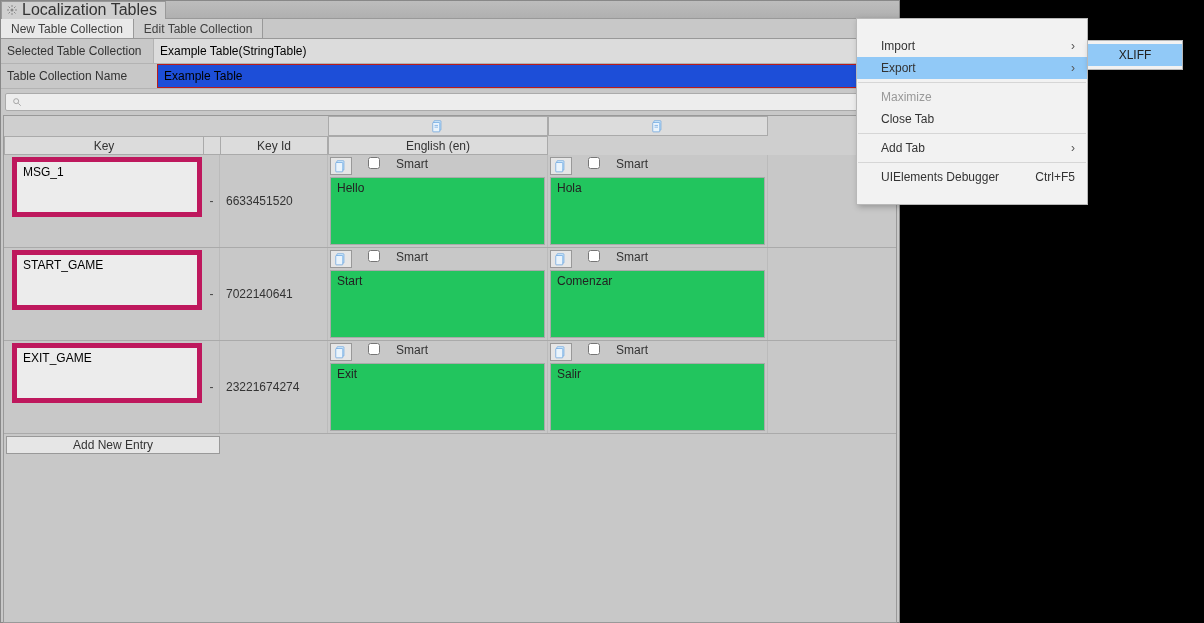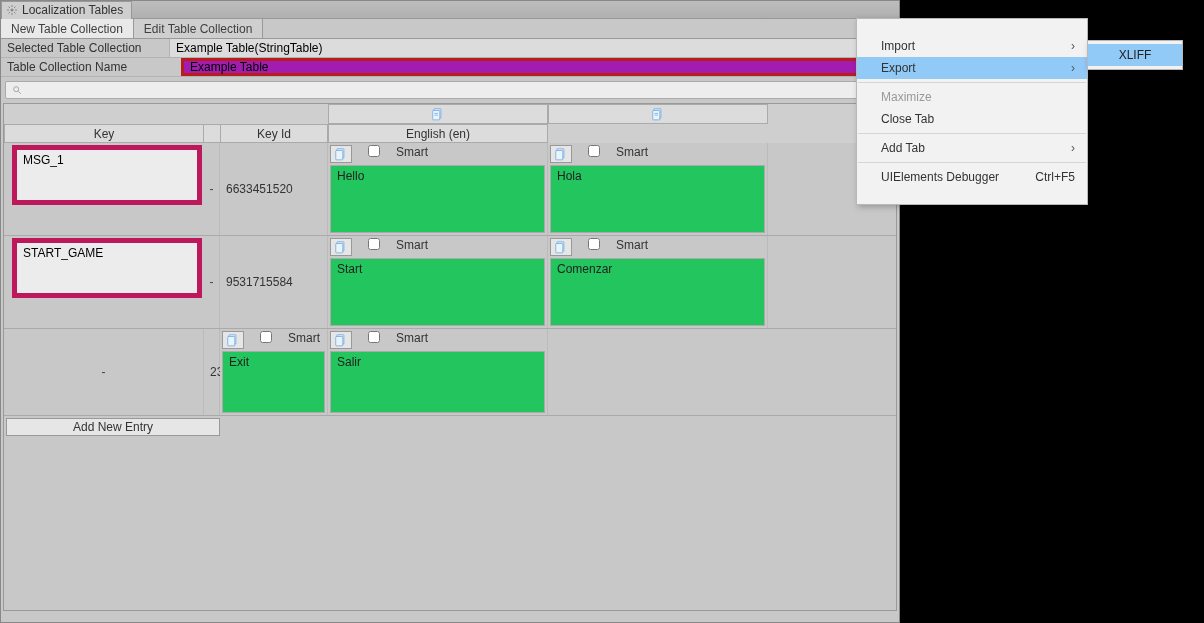--- a/index.html
+++ b/index.html
@@ -28,21 +28,21 @@
     align-items: center;
   }
   .title-tab {
     display: flex; align-items: center;
     background: #cfcfcf;
     border: 1px solid #999;
     border-bottom: none;
     height: 18px;
     padding: 0 8px 0 4px;
     gap: 4px;
-    font-size: 12px;
+    font-size: 16px;
     color: #333;
   }
   .gear-icon { width: 12px; height: 12px; }
   .tabbar {
     display: flex;
     background: #c8c8c8;
     border-bottom: 1px solid #999;
     height: 20px;
     align-items: stretch;
   }
@@ -51,42 +51,41 @@
     border-right: 1px solid #999;
     background: #e9e9e9;
     color: #404040;
     display: flex; align-items: center;
     cursor: default;
   }
   .tab.active { background: #cfcfcf; }
   .row {
     display: flex;
     align-items: center;
-    height: 19px;
+    height: 25px;
     border-bottom: 1px solid #b3b3b3;
     background: #c8c8c8;
-    gap: 16px;
   }
   .row .label {
     width: 152px;
     padding-left: 6px;
     color: #333;
   }
   .row .value {
     flex: 1;
     background: #dcdcdc;
     border-left: 1px solid #b3b3b3;
     height: 100%;
     display: flex; align-items: center;
     padding-left: 6px;
   }
   .row .value.input {
-    background: #a21caf;
-    border: 3px solid #b91c1c;
-    margin: 1px 1px 1px 12px;
+    background: #1d4ed8;
+    border: 1px solid #b91c1c;
+    margin: 1px 1px 1px 4px;
   }
   .searchbar {
     margin: 4px;
     height: 18px;
     background: #ededed;
     border: 1px solid #aaa;
     border-radius: 2px;
     display: flex; align-items: center;
     padding: 0 6px;
     color: #999;
@@ -339,21 +338,21 @@
             <input type="checkbox" style="">
             <span class="lbl">Smart</span>
           </div>
           <div class="txtarea">Hola</div>
         </div>
       </div>
 
       <div class="trow">
         <div class="keycell">START_GAME</div>
         <div class="dashcell">-</div>
-        <div class="idcell">9531715584</div>
+        <div class="idcell">7022140641</div>
         <div class="valcell">
           <div class="smartbar">
             <div class="btn">
                 <svg class="loc-doc" viewBox="0 0 24 24">
                   <rect x="5" y="3" width="12" height="16" rx="1" fill="#d9eefc" stroke="#4a90d9"></rect>
                   <rect x="3" y="6" width="12" height="16" rx="1" fill="#eaf4fc" stroke="#4a90d9"></rect>
                 </svg>
               </div>
             <input type="checkbox" style="">
             <span class="lbl">Smart</span>
@@ -369,20 +368,21 @@
                 </svg>
               </div>
             <input type="checkbox" style="">
             <span class="lbl">Smart</span>
           </div>
           <div class="txtarea">Comenzar</div>
         </div>
       </div>
 
       <div class="trow">
+        <div class="keycell">EXIT_GAME</div>
         <div class="dashcell">-</div>
         <div class="idcell">23221674274</div>
         <div class="valcell">
           <div class="smartbar">
             <div class="btn">
                 <svg class="loc-doc" viewBox="0 0 24 24">
                   <rect x="5" y="3" width="12" height="16" rx="1" fill="#d9eefc" stroke="#4a90d9"></rect>
                   <rect x="3" y="6" width="12" height="16" rx="1" fill="#eaf4fc" stroke="#4a90d9"></rect>
                 </svg>
               </div>

